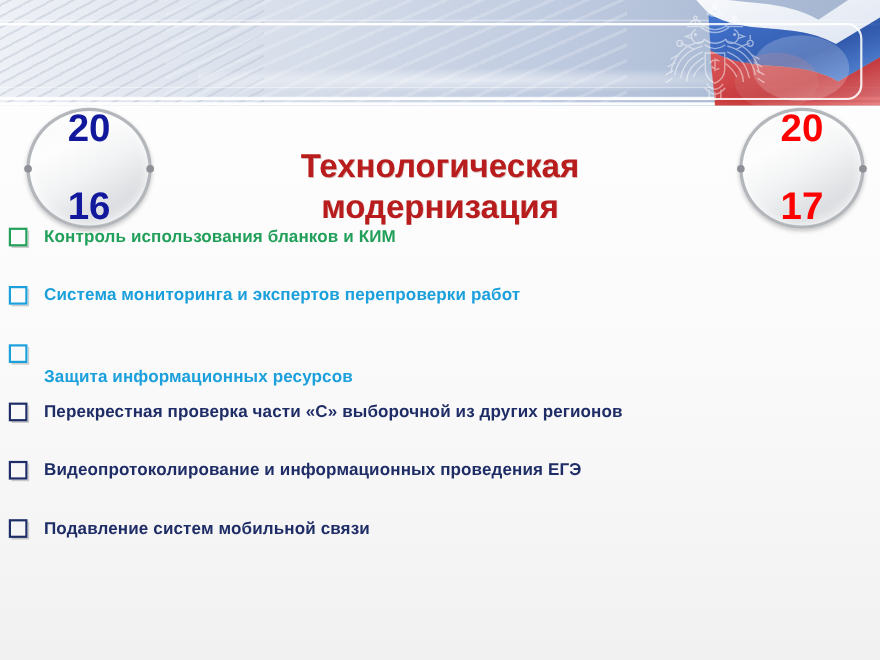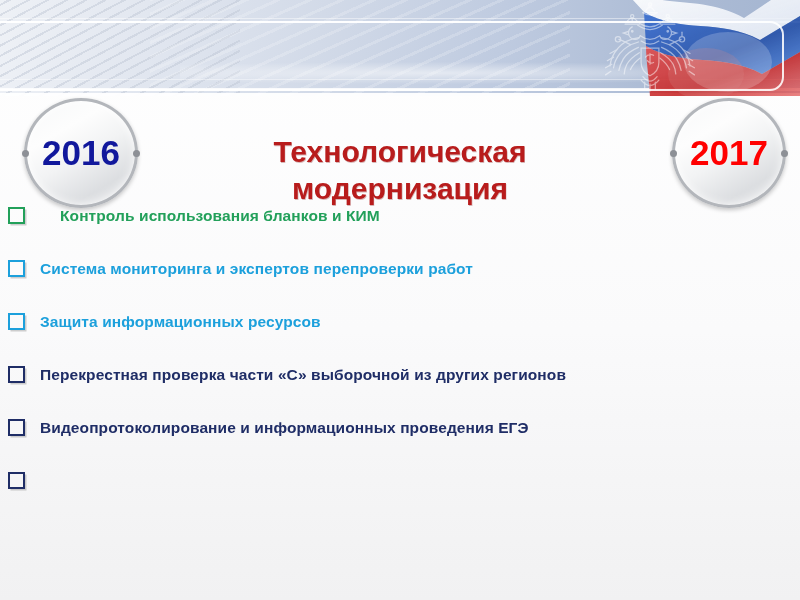--- a/index.html
+++ b/index.html
@@ -135,23 +135,23 @@
     background: linear-gradient(150deg,
         #f7f8f9 0%,
         #fdfdfd 30%,
         #f2f3f4 52%,
         #dcdee1 78%,
         #e9eaec 100%);
     border: 3px solid #b3b6bb;
     box-shadow: 0 2px 4px rgba(0,0,0,0.22),
                 inset 0 0 10px rgba(255,255,255,0.9);
     display: flex;
-    flex-direction: row;
+    flex-direction: column;
     align-items: center;
-    justify-content: center;
+    justify-content: space-between;
     line-height: 0.94;
   }
   .badge-left  { left: 24px;  top: 98px; }
   .badge-right { left: 672px; top: 98px; }
 
   .badge span {
     font-size: 35px;
     font-weight: bold;
     letter-spacing: 0px;
     display: block;
@@ -361,43 +361,44 @@
 
   <div class="title" style="color: rgb(184, 28, 28); margin-top: 30px;">
     <div>Технологическая</div>
     <div>модернизация</div>
   </div>
 
   <div class="bullets">
 
     <div class="bullet-row">
       <span class="bullet-mark" style="color: rgb(34, 160, 90);"><i class="sq"></i></span>
-      <span class="bullet-text" style="color: rgb(34, 160, 90); margin-left: 20px;">Контроль использования бланков и КИМ</span>
+      <span class="bullet-text" style="color: rgb(34, 160, 90);">Контроль использования бланков и КИМ</span>
     </div>
 
     <div class="bullet-row">
       <span class="bullet-mark" style="color: rgb(28, 160, 220);"><i class="sq"></i></span>
       <span class="bullet-text" style="color: rgb(28, 160, 220);">Система мониторинга и экспертов перепроверки работ</span>
     </div>
 
     <div class="bullet-row">
       <span class="bullet-mark" style="color: rgb(28, 160, 220);"><i class="sq"></i></span>
-      <span class="bullet-text" style="color: rgb(28, 160, 220);">Защита информационных ресурсов</span>
+      <span class="bullet-text" style="color: rgb(28, 160, 220); margin-top: 21px;">Защита информационных ресурсов</span>
     </div>
 
     <div class="bullet-row">
       <span class="bullet-mark" style="color: rgb(31, 45, 102);"><i class="sq"></i></span>
       <span class="bullet-text" style="color: rgb(31, 45, 102);">Перекрестная проверка части «С» выборочной из других регионов</span>
     </div>
 
 
     <div class="bullet-row">
       <span class="bullet-mark" style="color: rgb(31, 45, 102);"><i class="sq"></i></span>
       <span class="bullet-text" style="color: rgb(31, 45, 102);">Видеопротоколирование и информационных проведения ЕГЭ</span>
     </div>
 
     <div class="bullet-row">
       <span class="bullet-mark" style="color: rgb(31, 45, 102);"><i class="sq"></i></span>
+      <span class="bullet-text" style="color: rgb(31, 45, 102);">Подавление систем мобильной связи</span>
     </div>
 
   </div>
 
 </div>
 
 </body></html>

